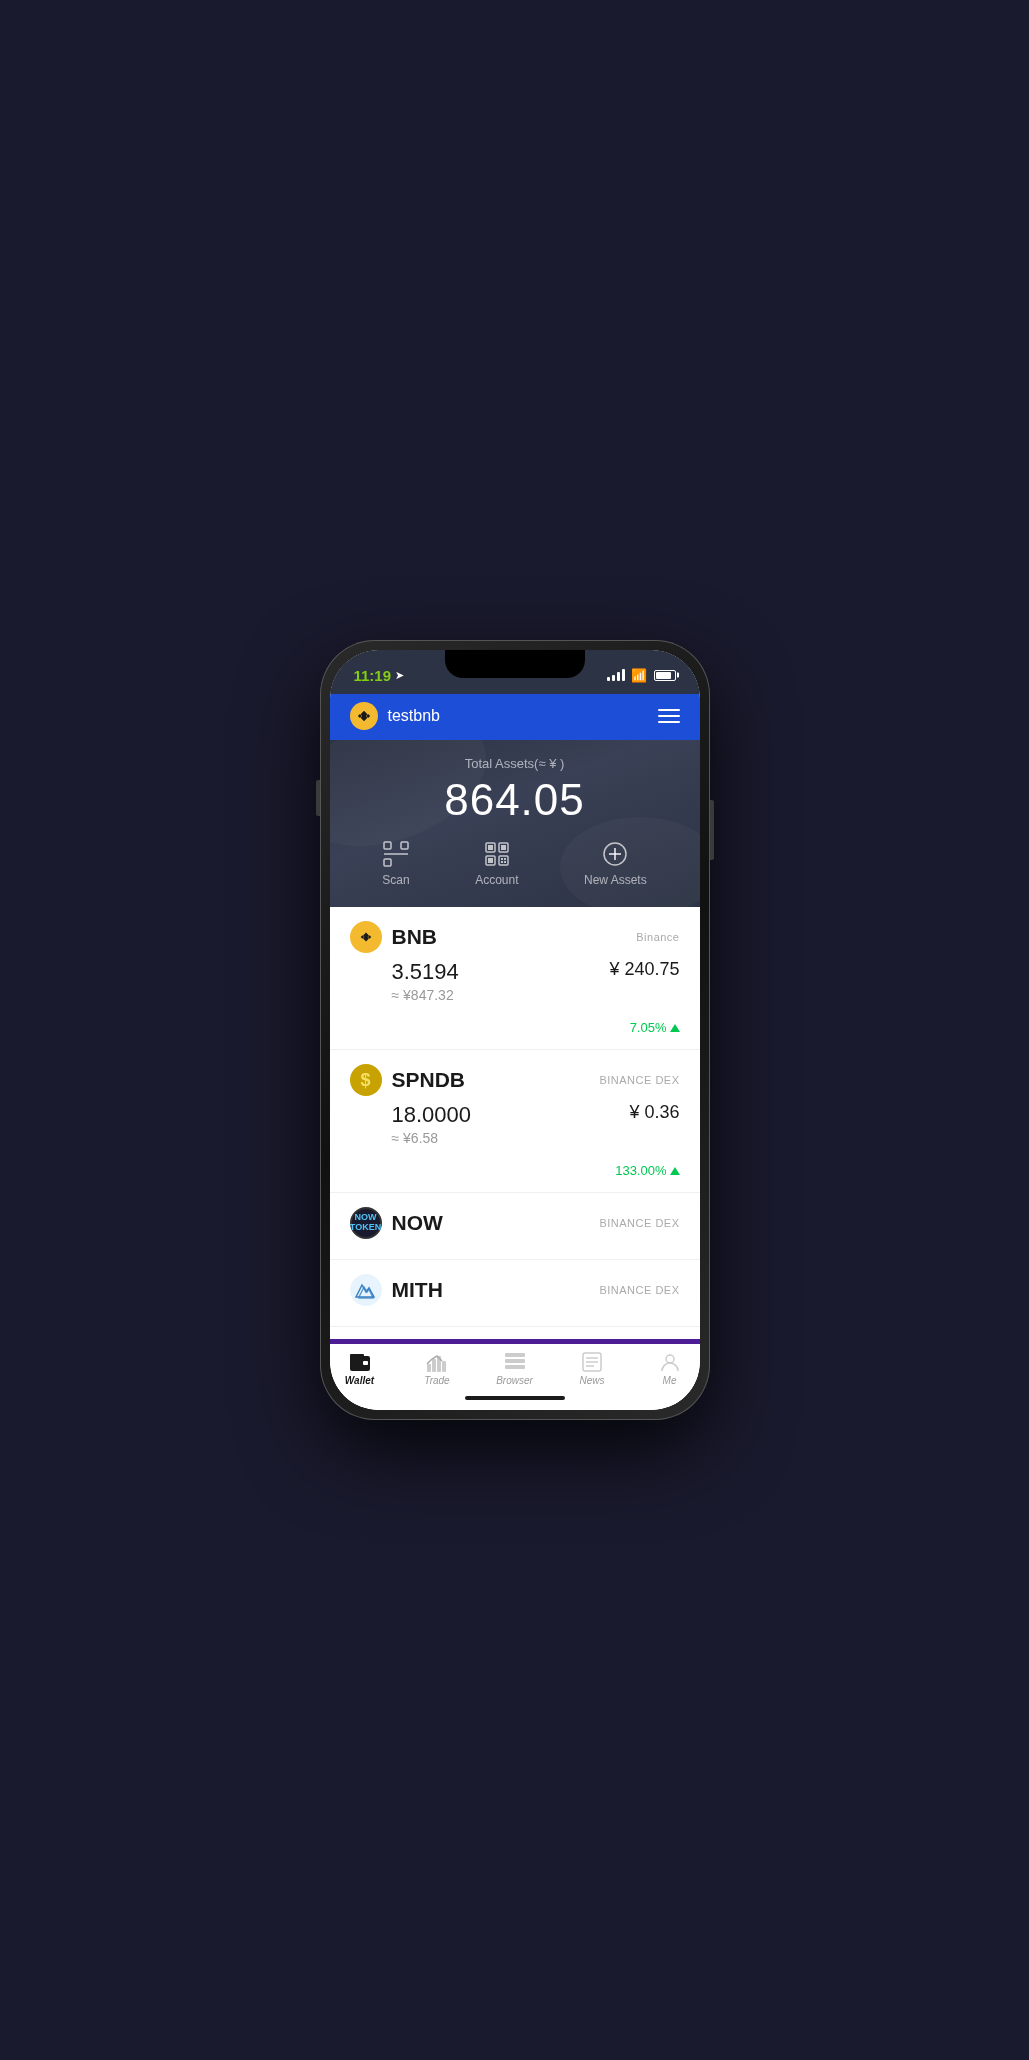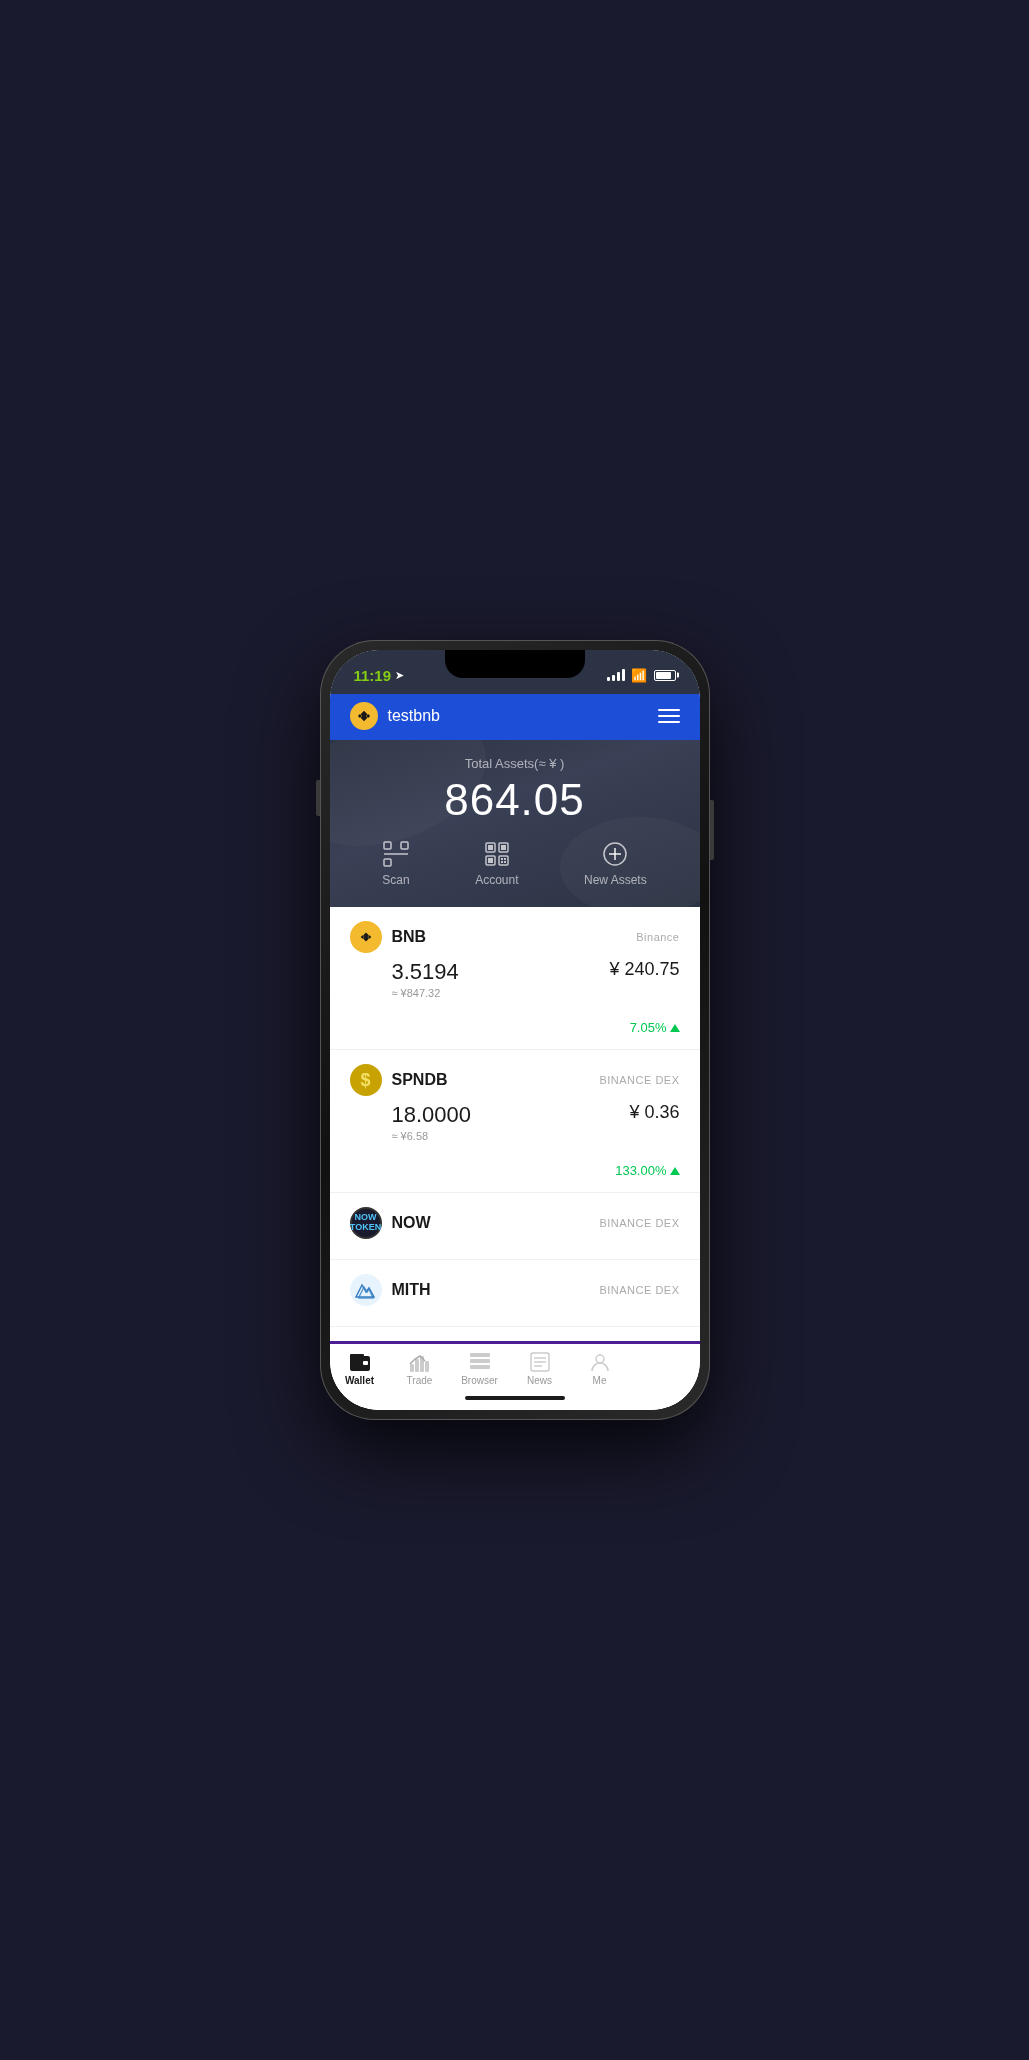--- a/index.html
+++ b/index.html
@@ -251,21 +251,21 @@
       height: 32px;
       border-radius: 50%;
       display: flex;
       align-items: center;
       justify-content: center;
       font-size: 16px;
       font-weight: bold;
       flex-shrink: 0;
     }
     .asset-name {
-      font-size: 16px;
+      font-size: 21px;
       font-weight: 600;
       color: #1a1a1a;
     }
     .asset-exchange {
       margin-left: auto;
       color: #aaa;
       font-size: 11px;
       letter-spacing: 0.5px;
     }
     .asset-details {
@@ -274,21 +274,21 @@
       align-items: flex-start;
       padding-left: 42px;
     }
     .asset-balance-group {}
     .asset-balance {
       font-size: 22px;
       font-weight: 400;
       color: #1a1a1a;
     }
     .asset-fiat {
-      font-size: 11px;
+      font-size: 14px;
       color: #999;
       margin-top: 2px;
     }
     .asset-price-group {
       text-align: right;
     }
     .asset-price {
       font-size: 18px;
       color: #1a1a1a;
     }
@@ -315,25 +315,26 @@
       height: 0;
       border-left: 5px solid transparent;
       border-right: 5px solid transparent;
       border-top: 8px solid #e74c3c;
       display: inline-block;
     }
     
     .bottom-nav {
       background: white;
       display: flex;
-      justify-content: flex-start;
+      justify-content: space-between;
       align-items: center;
       padding: 8px 0 4px;
-      border-top: 3px solid #4c1d95;
+      border-top: 5px solid #4c1d95;
       flex-shrink: 0;
+      font-style: italic;
     }
     .nav-item {
       display: flex;
       flex-direction: column;
       align-items: center;
       gap: 3px;
       cursor: pointer;
       min-width: 60px;
     }
     .nav-label {

